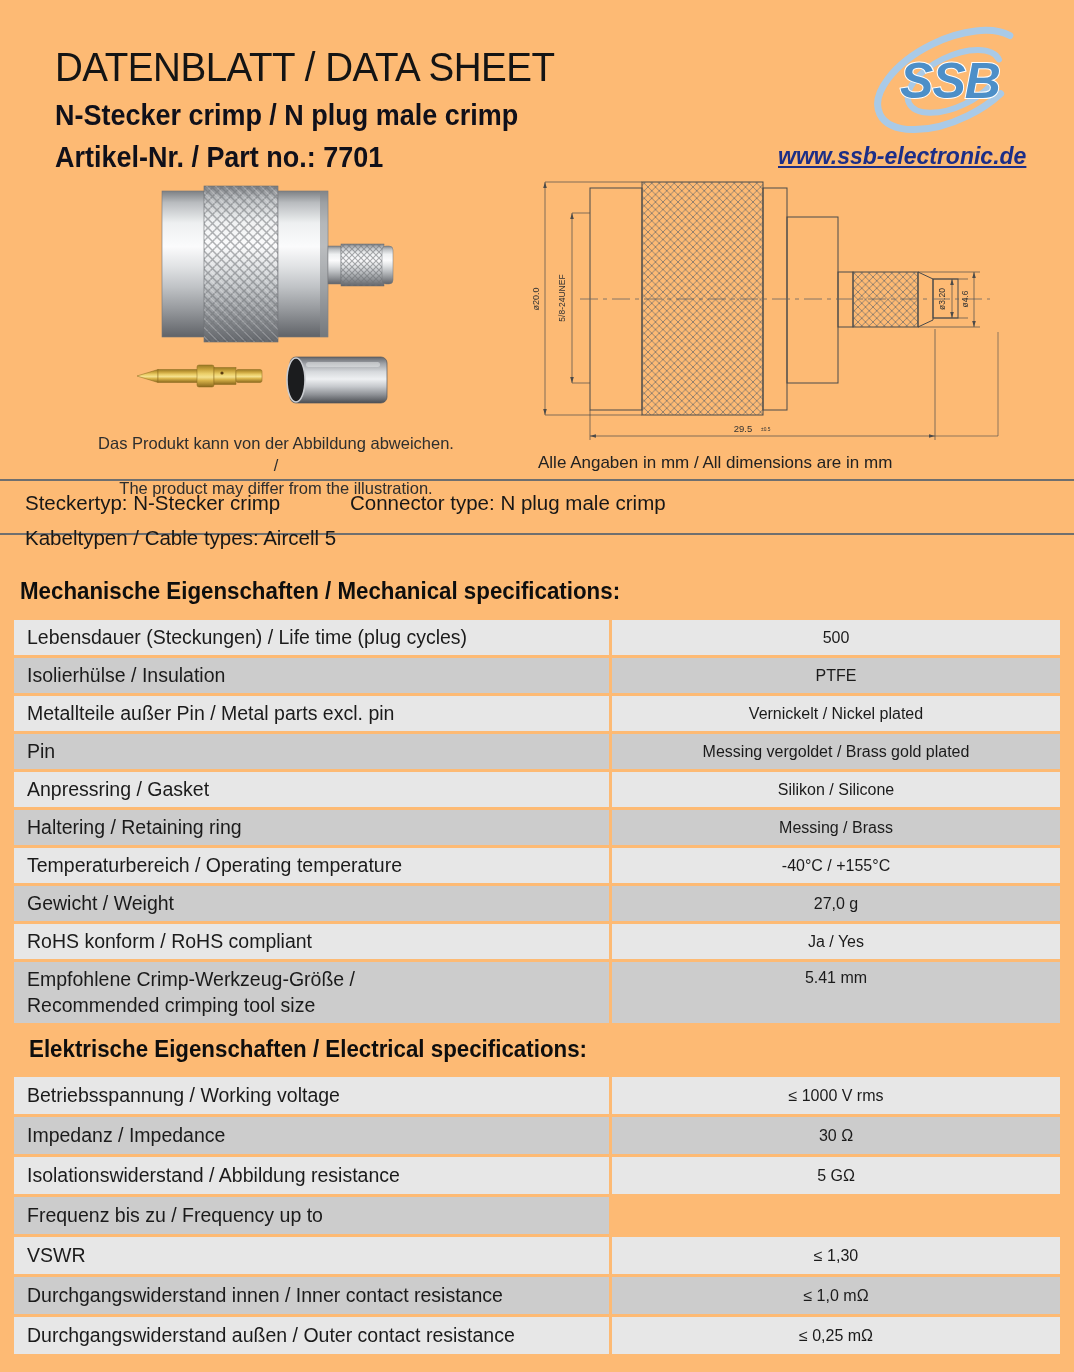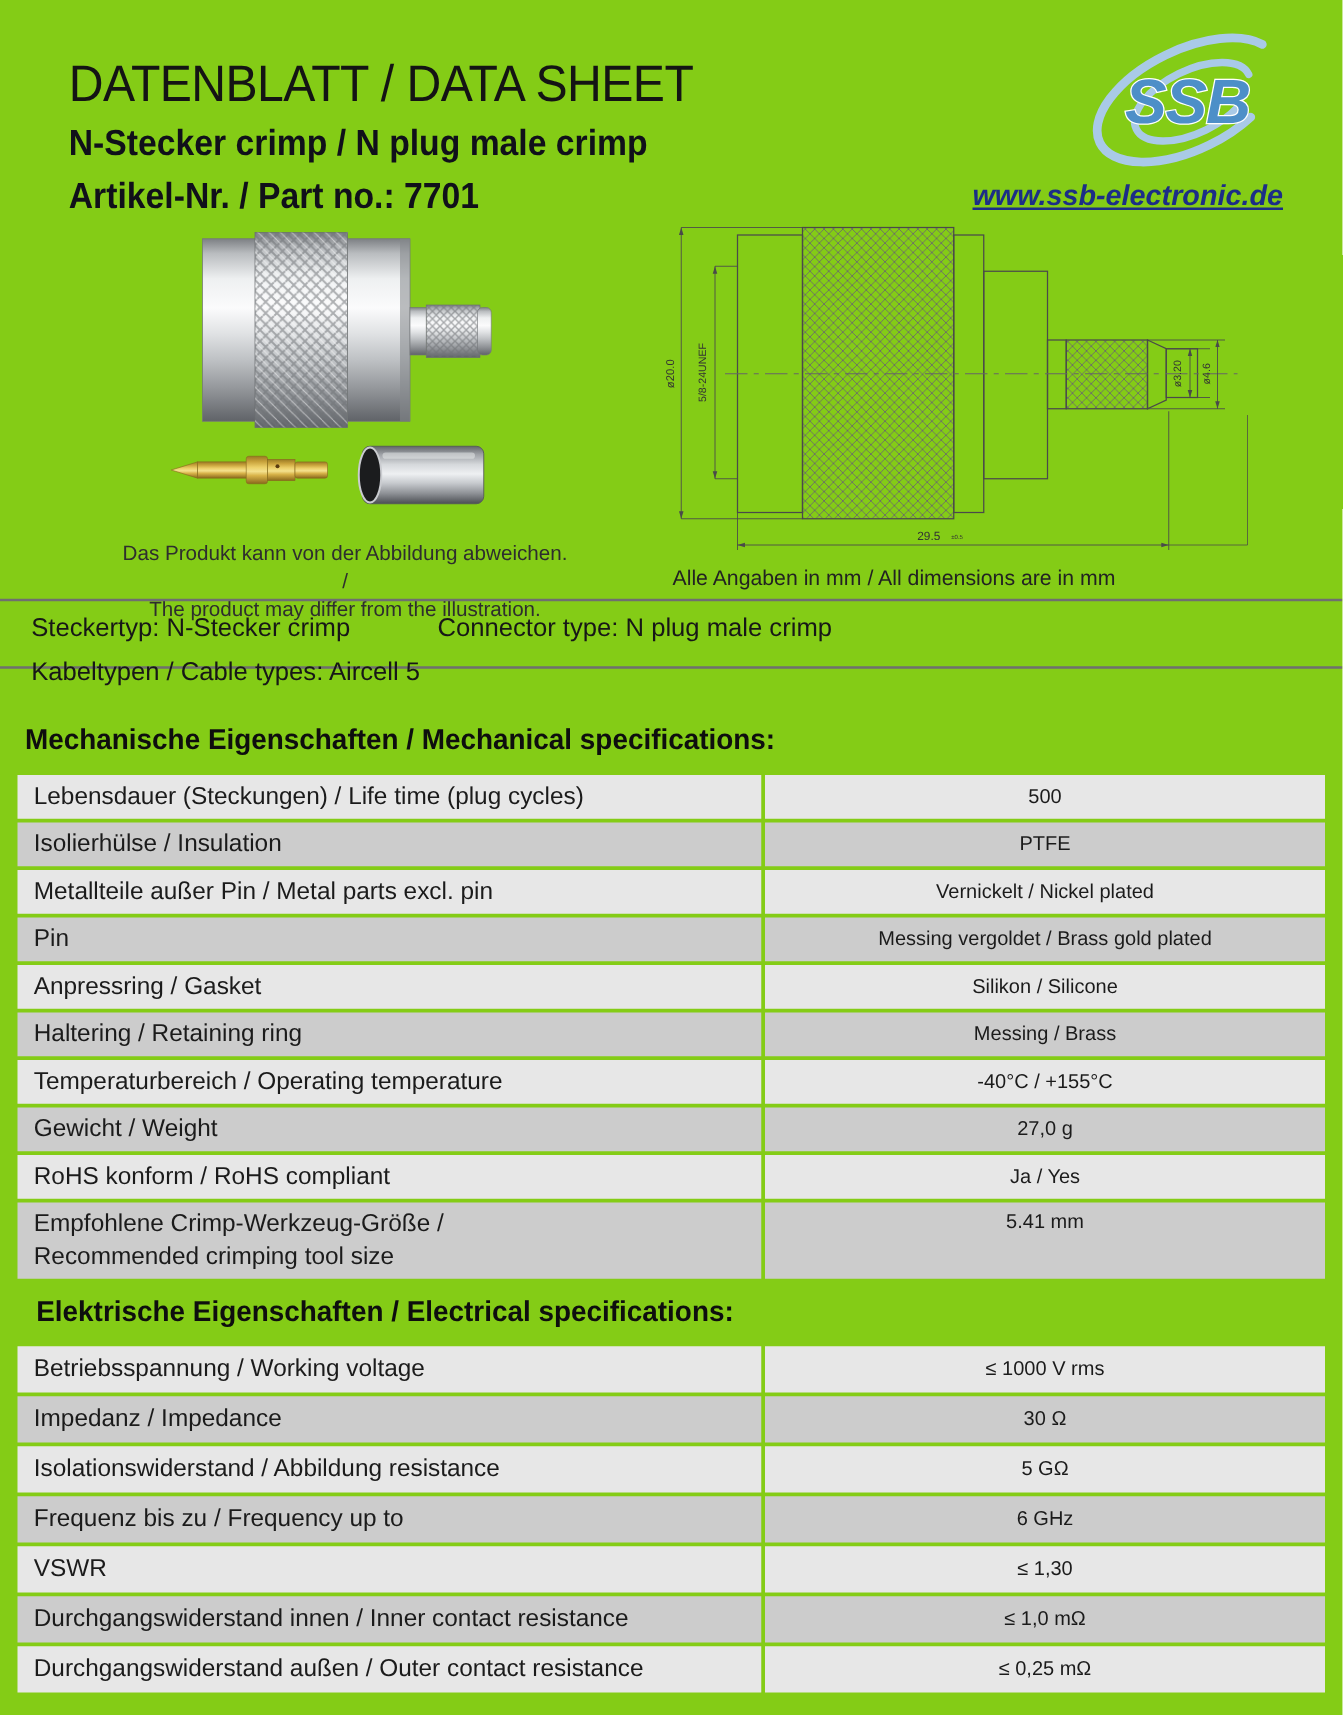--- a/index.html
+++ b/index.html
@@ -1,17 +1,17 @@
 <!DOCTYPE html>
 <html><head>
 <meta charset="utf-8">
 <style>
   html,body{margin:0;padding:0;background:#ffffff;}
   .page{
-    position:relative;width:1074px;height:1372px;background:#84cc16;
+    position:relative;width:1074px;height:1372px;background:#fdba74;
     font-family:"Liberation Sans",sans-serif;color:#161616;overflow:hidden;
   }
   
   .title{
     position:absolute;left:55px;top:44px;font-size:41px;font-weight:400;
     color:#141414;letter-spacing:-0.5px;transform:scaleX(0.94);transform-origin:left top;
     white-space:nowrap;
   }
   .subtitle{
     position:absolute;left:55px;top:99px;font-size:29px;font-weight:700;color:#10101a;
@@ -264,21 +264,20 @@
     <div class="spec-row">
       <div class="label">Impedanz / Impedance</div>
       <div class="value">30 Ω</div>
     </div>
     <div class="spec-row">
       <div class="label">Isolationswiderstand / Abbildung resistance</div>
       <div class="value">5 GΩ</div>
     </div>
     <div class="spec-row">
       <div class="label">Frequenz bis zu / Frequency up to</div>
-      <div class="value">6 GHz</div>
     </div>
     <div class="spec-row">
       <div class="label">VSWR</div>
       <div class="value">≤ 1,30</div>
     </div>
     <div class="spec-row">
       <div class="label">Durchgangswiderstand innen / Inner contact resistance</div>
       <div class="value">≤ 1,0 mΩ</div>
     </div>
     <div class="spec-row">

